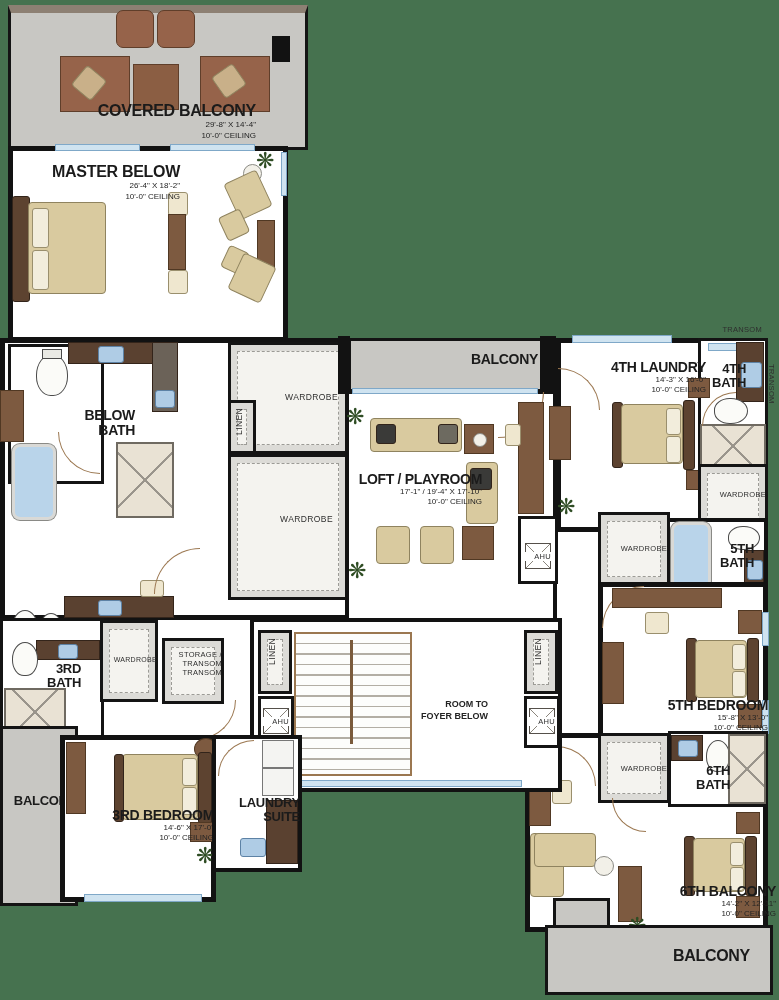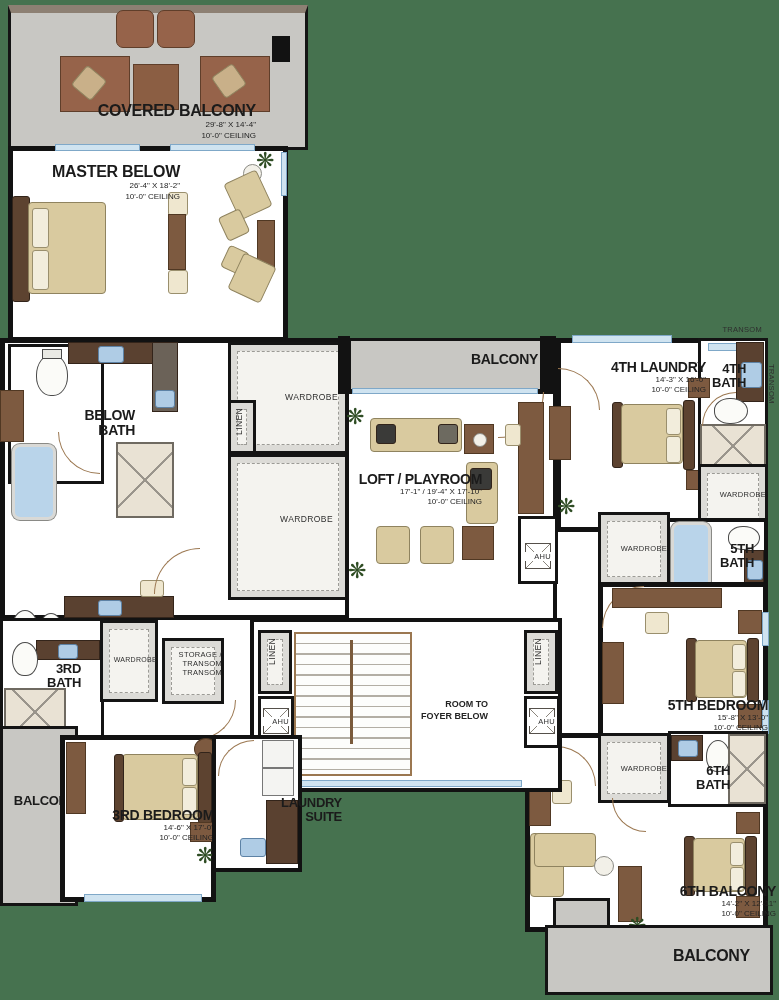--- a/index.html
+++ b/index.html
@@ -326,18 +326,18 @@
     <div class="nm">3RD BEDROOM</div>
     <div class="dm">14'-6" X 17'-0"</div>
     <div class="dm">10'-0" CEILING</div>
   </div>
   <div class="room" style="left:212px;top:735px;width:90px;height:137px;"></div>
   <div class="arc tl" style="left:218px;top:740px;width:36px;height:36px;"></div>
   <div class="appl" style="left:262px;top:740px;width:32px;height:28px;"></div>
   <div class="appl" style="left:262px;top:768px;width:32px;height:28px;"></div>
   <div class="counter" style="left:266px;top:800px;width:32px;height:64px;"></div>
   <div class="sink" style="left:240px;top:838px;width:24px;height:17px;"></div>
-  <div class="lbl" style="left:212px;top:796px;width:104px;padding-left:26px;">
+  <div class="lbl" style="left:196px;top:796px;width:104px;">
     <div class="nm mid">LAUNDRY</div>
     <div class="nm mid">SUITE</div>
   </div>
 
 </div>
 
 </body></html>

